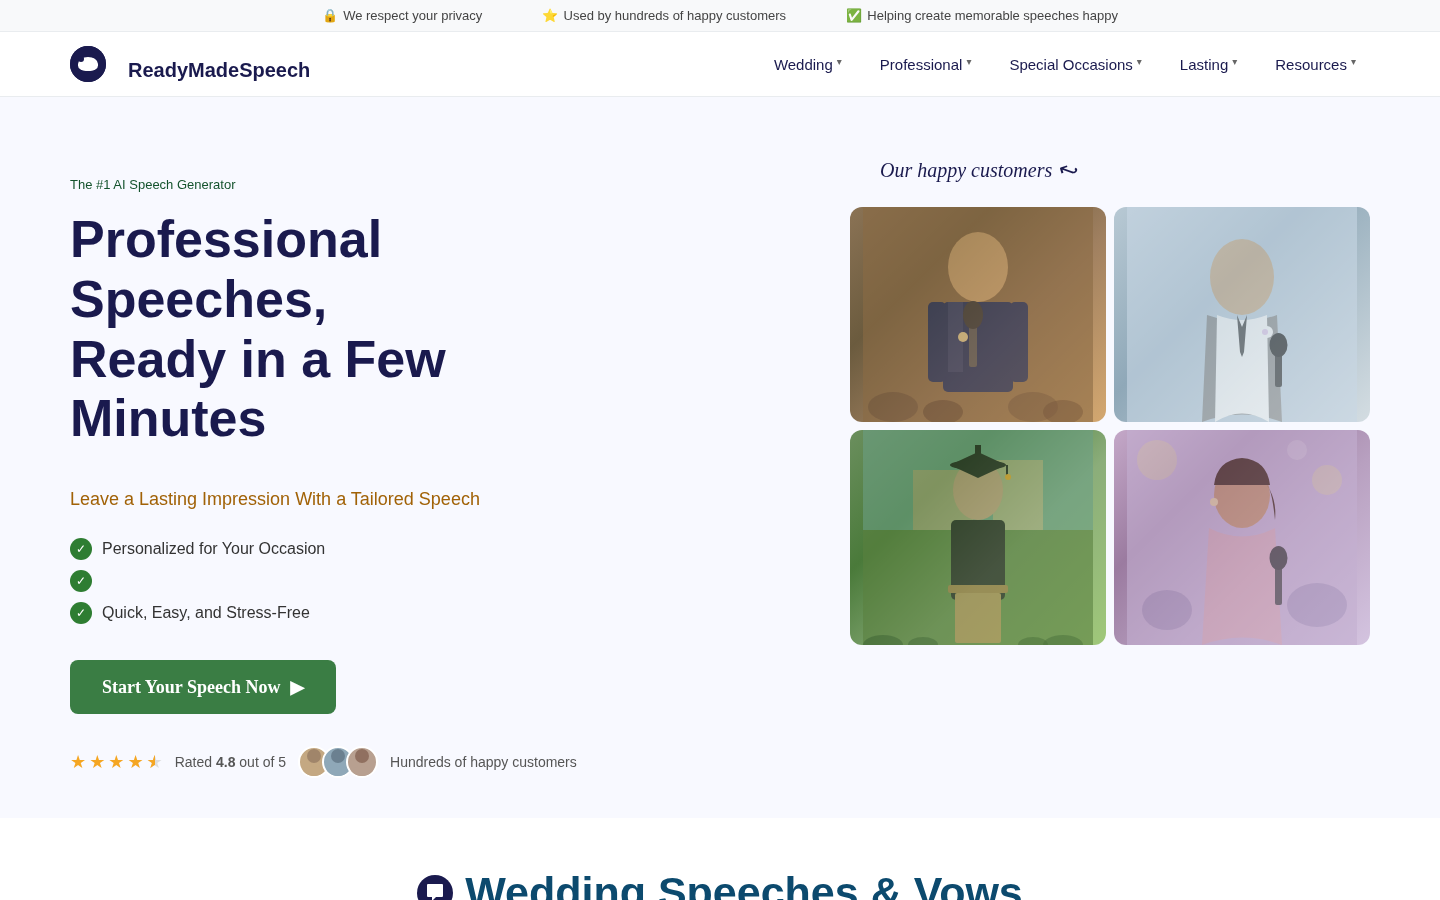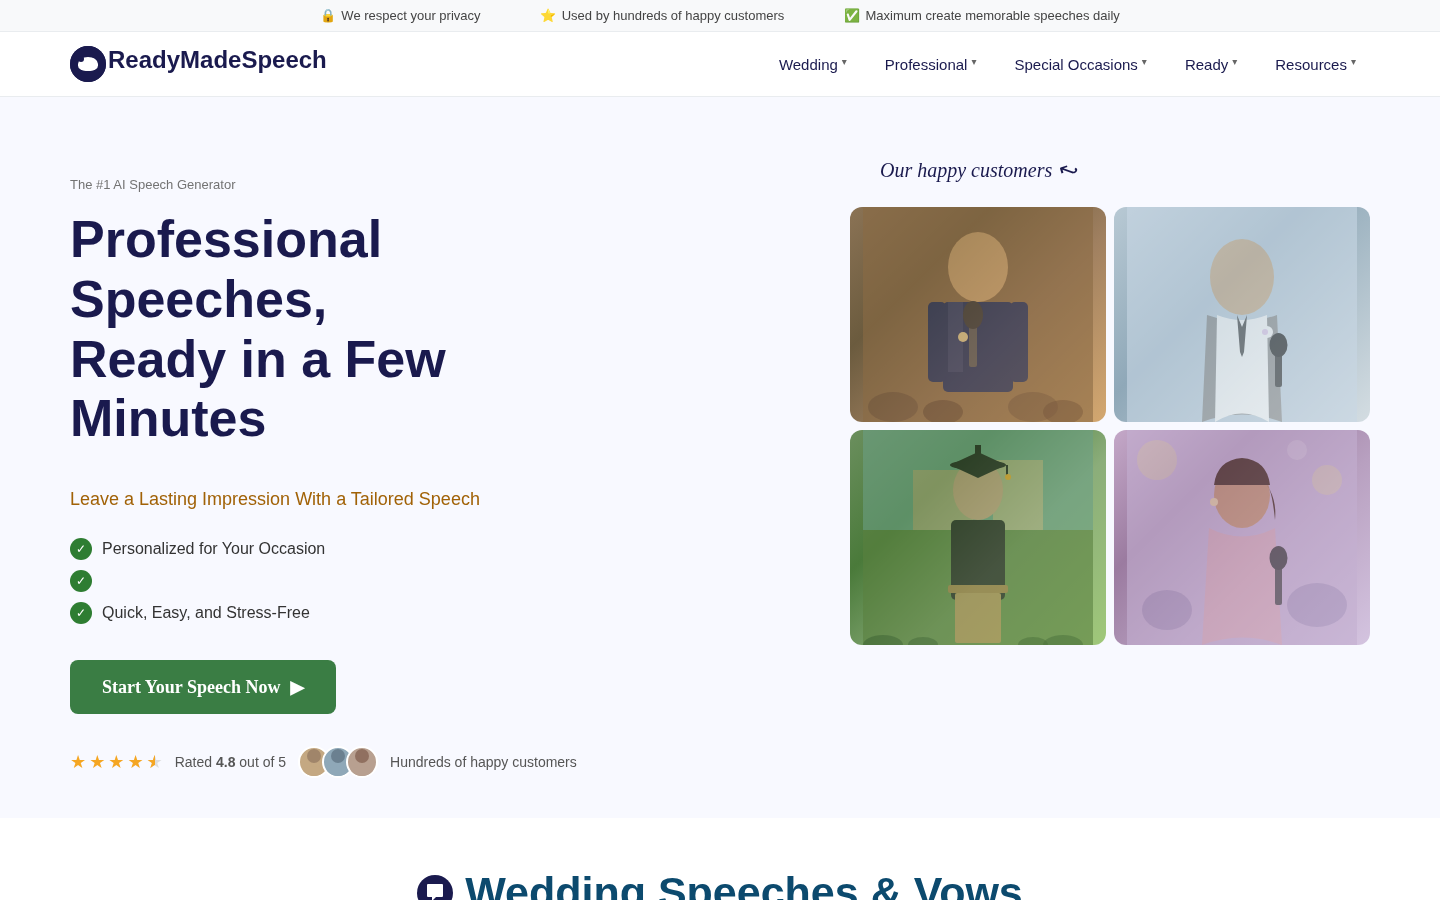--- a/index.html
+++ b/index.html
@@ -22,23 +22,23 @@
     header {
       display: flex;
       align-items: center;
       justify-content: space-between;
       padding: 14px 70px;
       border-bottom: 1px solid #e9ecef;
       background: #fff;
     }
     .logo {
       display: flex;
-      align-items: flex-start;
-      gap: 2px;
-      font-size: 24px;
+      align-items: flex-end;
+      gap: 22px;
+      font-size: 20px;
       font-weight: 700;
       color: #1a1a4e;
       text-decoration: none;
     }
     .logo-icon {
       width: 36px; height: 36px;
       background: #1a1a4e;
       border-radius: 50%;
       display: flex; align-items: center; justify-content: center;
       position: relative;
@@ -78,21 +78,21 @@
     .hero {
       display: flex;
       align-items: flex-start;
       justify-content: space-between;
       padding: 60px 70px 40px;
       background: #f8f9ff;
     }
     .hero-left { flex: 0 0 520px; padding-top: 20px; }
     .hero-tag {
       font-size: 13px;
-      color: #737373;
+      color: #14532d;
       margin-bottom: 18px;
     }
     .hero-title {
       font-size: 52px;
       font-weight: 800;
       color: #1a1a4e;
       line-height: 1.15;
       margin-bottom: 40px;
     }
     .hero-subtitle {
@@ -232,21 +232,21 @@
   <span class="top-bar-item">
     <span>🔒</span>
     <span>We respect your privacy</span>
   </span>
   <span class="top-bar-item">
     <span>⭐</span>
     <span>Used by hundreds of happy customers</span>
   </span>
   <span class="top-bar-item">
     <span>✅</span>
-    <span>Maximum create memorable speeches daily</span>
+    <span>Helping create memorable speeches happy</span>
   </span>
 </div>
 
 <header>
   <a class="logo" href="#">
     <div class="logo-icon">
       <svg width="36" height="36" viewBox="0 0 36 36">
         <circle cx="18" cy="18" r="18" fill="#1a1a4e"></circle>
         <circle cx="14" cy="15" r="3" fill="white" opacity="0.9"></circle>
         <circle cx="22" cy="15" r="3" fill="white" opacity="0.9"></circle>
@@ -262,21 +262,21 @@
     </div>
     <div class="nav-item">
       <span>Professional</span>
       <span class="chevron">▾</span>
     </div>
     <div class="nav-item">
       <span>Special Occasions</span>
       <span class="chevron">▾</span>
     </div>
     <div class="nav-item">
-      <span>Ready</span>
+      <span>Lasting</span>
       <span class="chevron">▾</span>
     </div>
     <div class="nav-item">
       <span>Resources</span>
       <span class="chevron">▾</span>
     </div>
   </nav>
 </header>
 
 <section class="hero">

